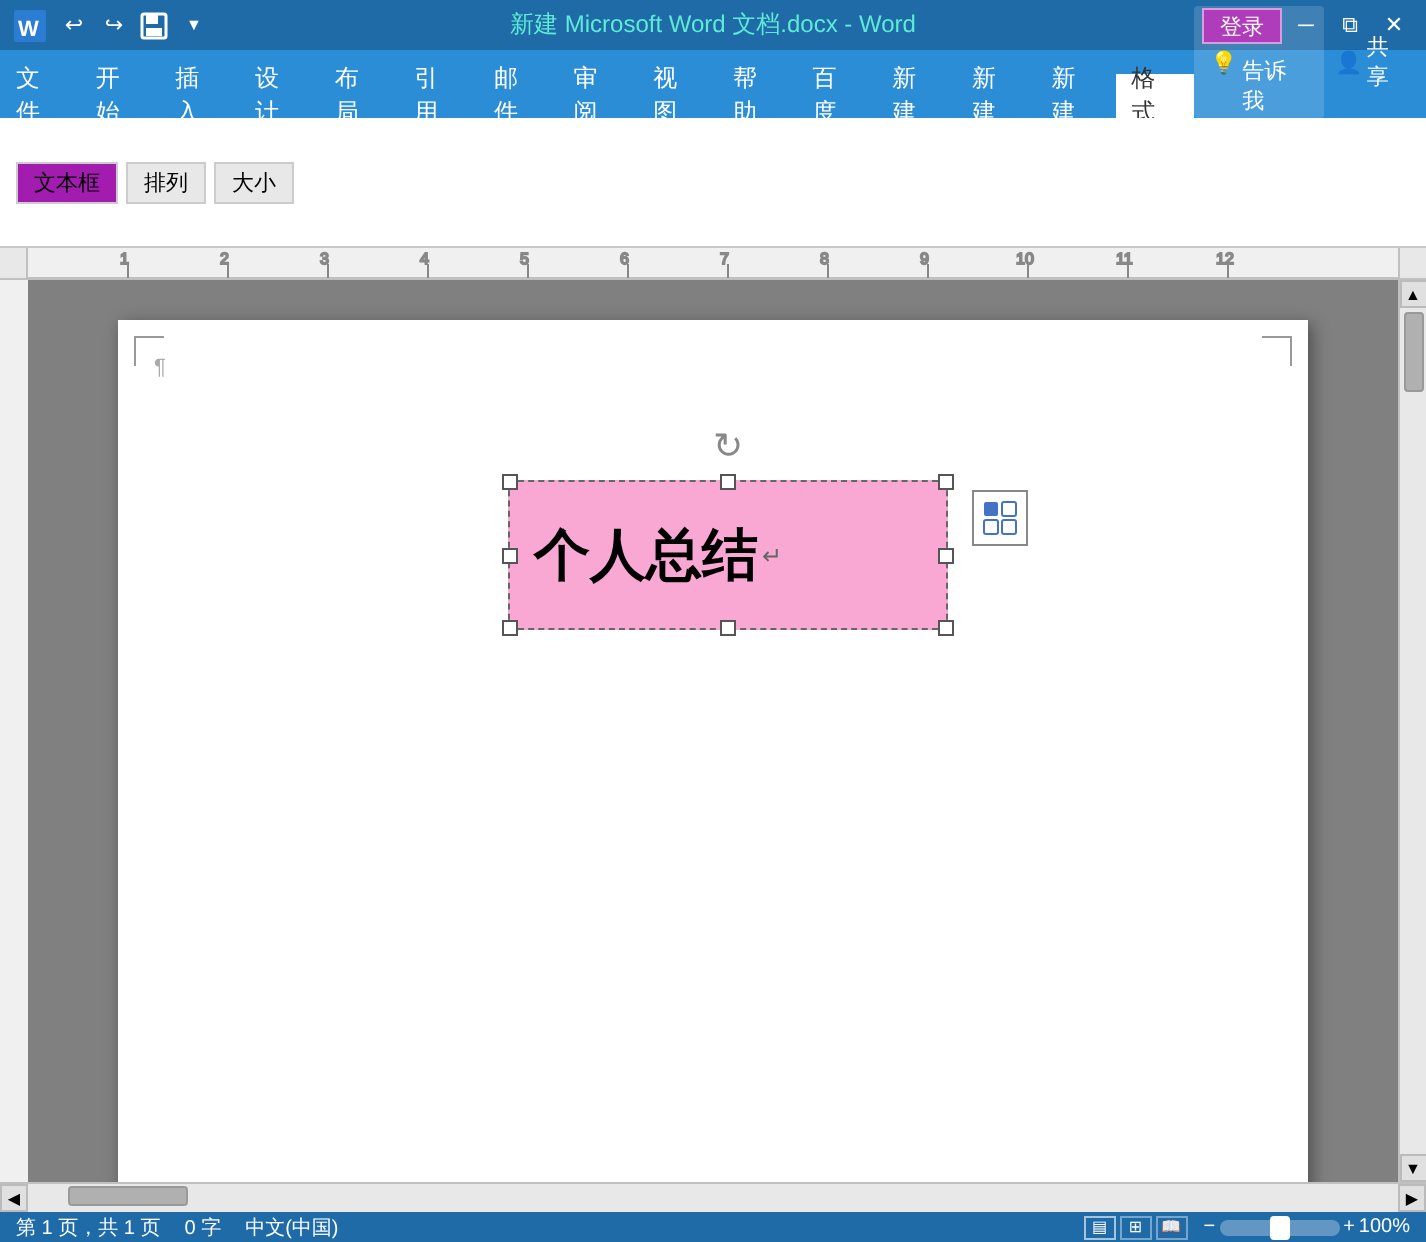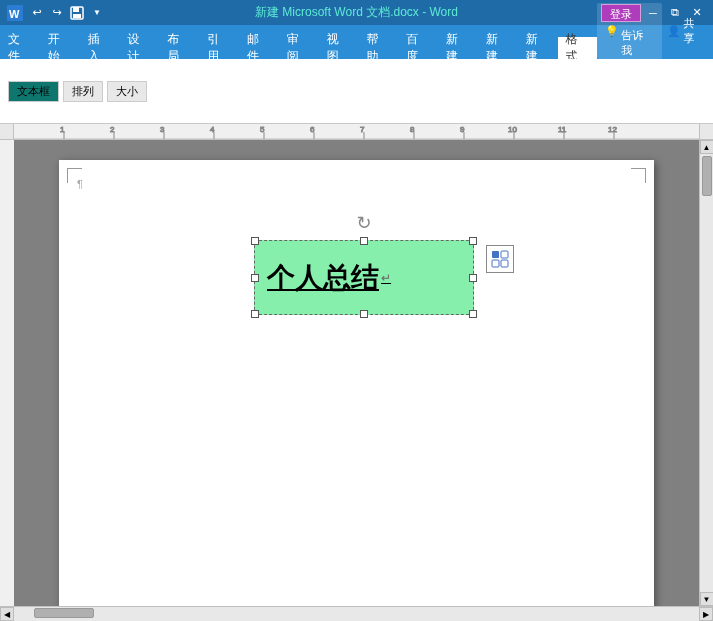--- a/index.html
+++ b/index.html
@@ -98,26 +98,25 @@
     .textbox-container {
       position: absolute;
       left: 195px;
       top: 80px;
     }
 
     .textbox {
       width: 220px;
       height: 75px;
       border: 1px dashed #666;
-      background: #86efac;
+      background: #f9a8d4;
       display: flex;
       align-items: center;
       padding: 8px 12px;
       position: relative;
-      text-decoration: underline;
     }
 
     .textbox-text {
       font-size: 28px;
       font-weight: bold;
       color: #000;
       font-family: 'Microsoft YaHei', SimSun, sans-serif;
     }
 
     .enter-mark {
@@ -325,21 +324,21 @@
       <div style="display:flex;align-items:center;gap:2px;cursor:pointer;">
         <span style="font-size:11px;color:white;">👤</span>
         <span style="font-size:11px;color:white;">共享</span>
       </div>
     </div>
   </div>
 
   <div class="ribbon-content" style="height:65px; background:white; border-bottom:1px solid #c8c8c8; padding: 4px 8px;">
 
     <div style="display:flex; gap:4px; align-items:center; flex-wrap:wrap;">
-      <div style="background:#0f766e; border:1px solid #ccc; padding:2px 8px; font-size:11px; cursor:pointer;">文本框</div>
+      <div style="background:#a21caf; border:1px solid #ccc; padding:2px 8px; font-size:11px; cursor:pointer;">文本框</div>
       <div style="background:#e8e8e8; border:1px solid #ccc; padding:2px 8px; font-size:11px; cursor:pointer;">排列</div>
       <div style="background:#e8e8e8; border:1px solid #ccc; padding:2px 8px; font-size:11px; cursor:pointer;text-align:right;">大小</div>
     </div>
   </div>
 
   <div style="display:flex; height:16px; background:#f0f0f0; border-bottom:1px solid #c0c0c0;">
     <div style="width:14px; background:#e8e8e8; border-right:1px solid #c0c0c0;"></div>
     <div style="flex:1; position:relative; overflow:hidden;">
       
       <svg width="100%" height="16">
@@ -436,14 +435,36 @@
 
   <div style="display:flex; flex-direction:column;">
     <div class="scrollbar-bottom">
       <div class="hscroll-arrow">◀</div>
       <div class="hscroll-track">
         <div class="hscroll-thumb"></div>
       </div>
       <div class="hscroll-arrow">▶</div>
     </div>
 
+    <div class="status-bar">
+      <span>第 1 页，共 1 页</span>
+      <span>0 字</span>
+      <span>中文(中国)</span>
+      <div class="status-right">
+
+        <div style="display:flex; gap:2px;">
+          <div style="width:16px;height:12px;border:1px solid rgba(255,255,255,0.6);display:flex;align-items:center;justify-content:center;cursor:pointer;font-size:8px;color:white;">▤</div>
+          <div style="width:16px;height:12px;border:1px solid rgba(255,255,255,0.4);display:flex;align-items:center;justify-content:center;cursor:pointer;font-size:8px;color:white;">⊞</div>
+          <div style="width:16px;height:12px;border:1px solid rgba(255,255,255,0.4);display:flex;align-items:center;justify-content:center;cursor:pointer;font-size:8px;color:white;">📖</div>
+        </div>
+
+        <div style="display:flex; align-items:center; gap:2px;">
+          <div style="cursor:pointer;color:white;font-size:10px;">−</div>
+          <div style="width:60px;height:8px;background:rgba(255,255,255,0.3);border-radius:4px;position:relative;">
+            <div style="position:absolute;left:50%;top:-2px;width:10px;height:12px;background:white;border-radius:2px;transform:translateX(-50%);"></div>
+          </div>
+          <div style="cursor:pointer;color:white;font-size:10px;">+</div>
+          <span style="color:white;font-size:10px;">100%</span>
+        </div>
+      </div>
+    </div>
   </div>
 </div>
 
 </body></html>

